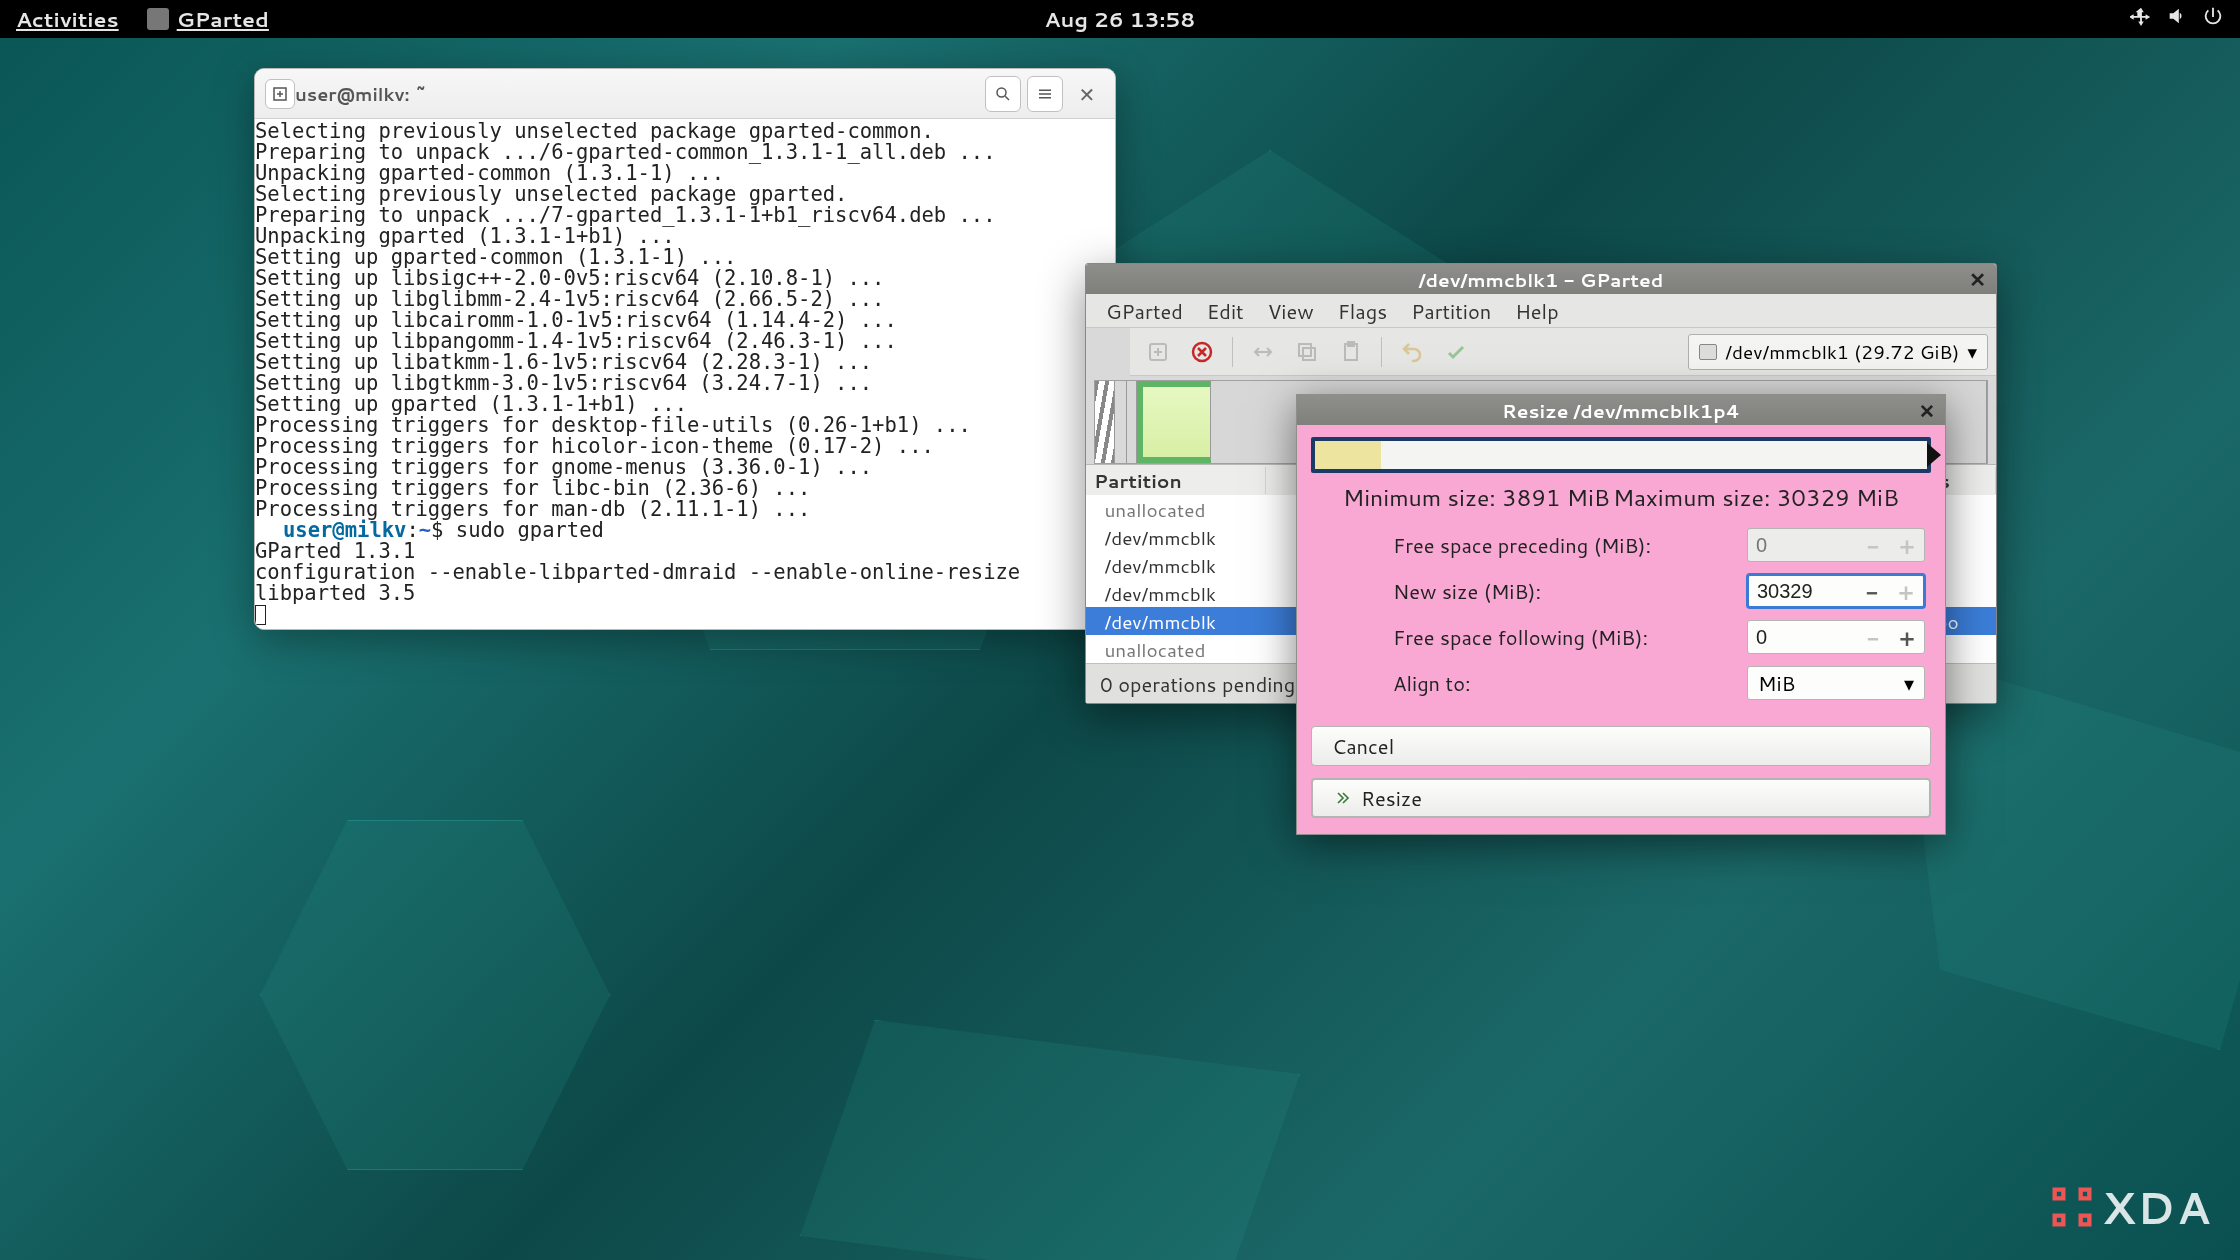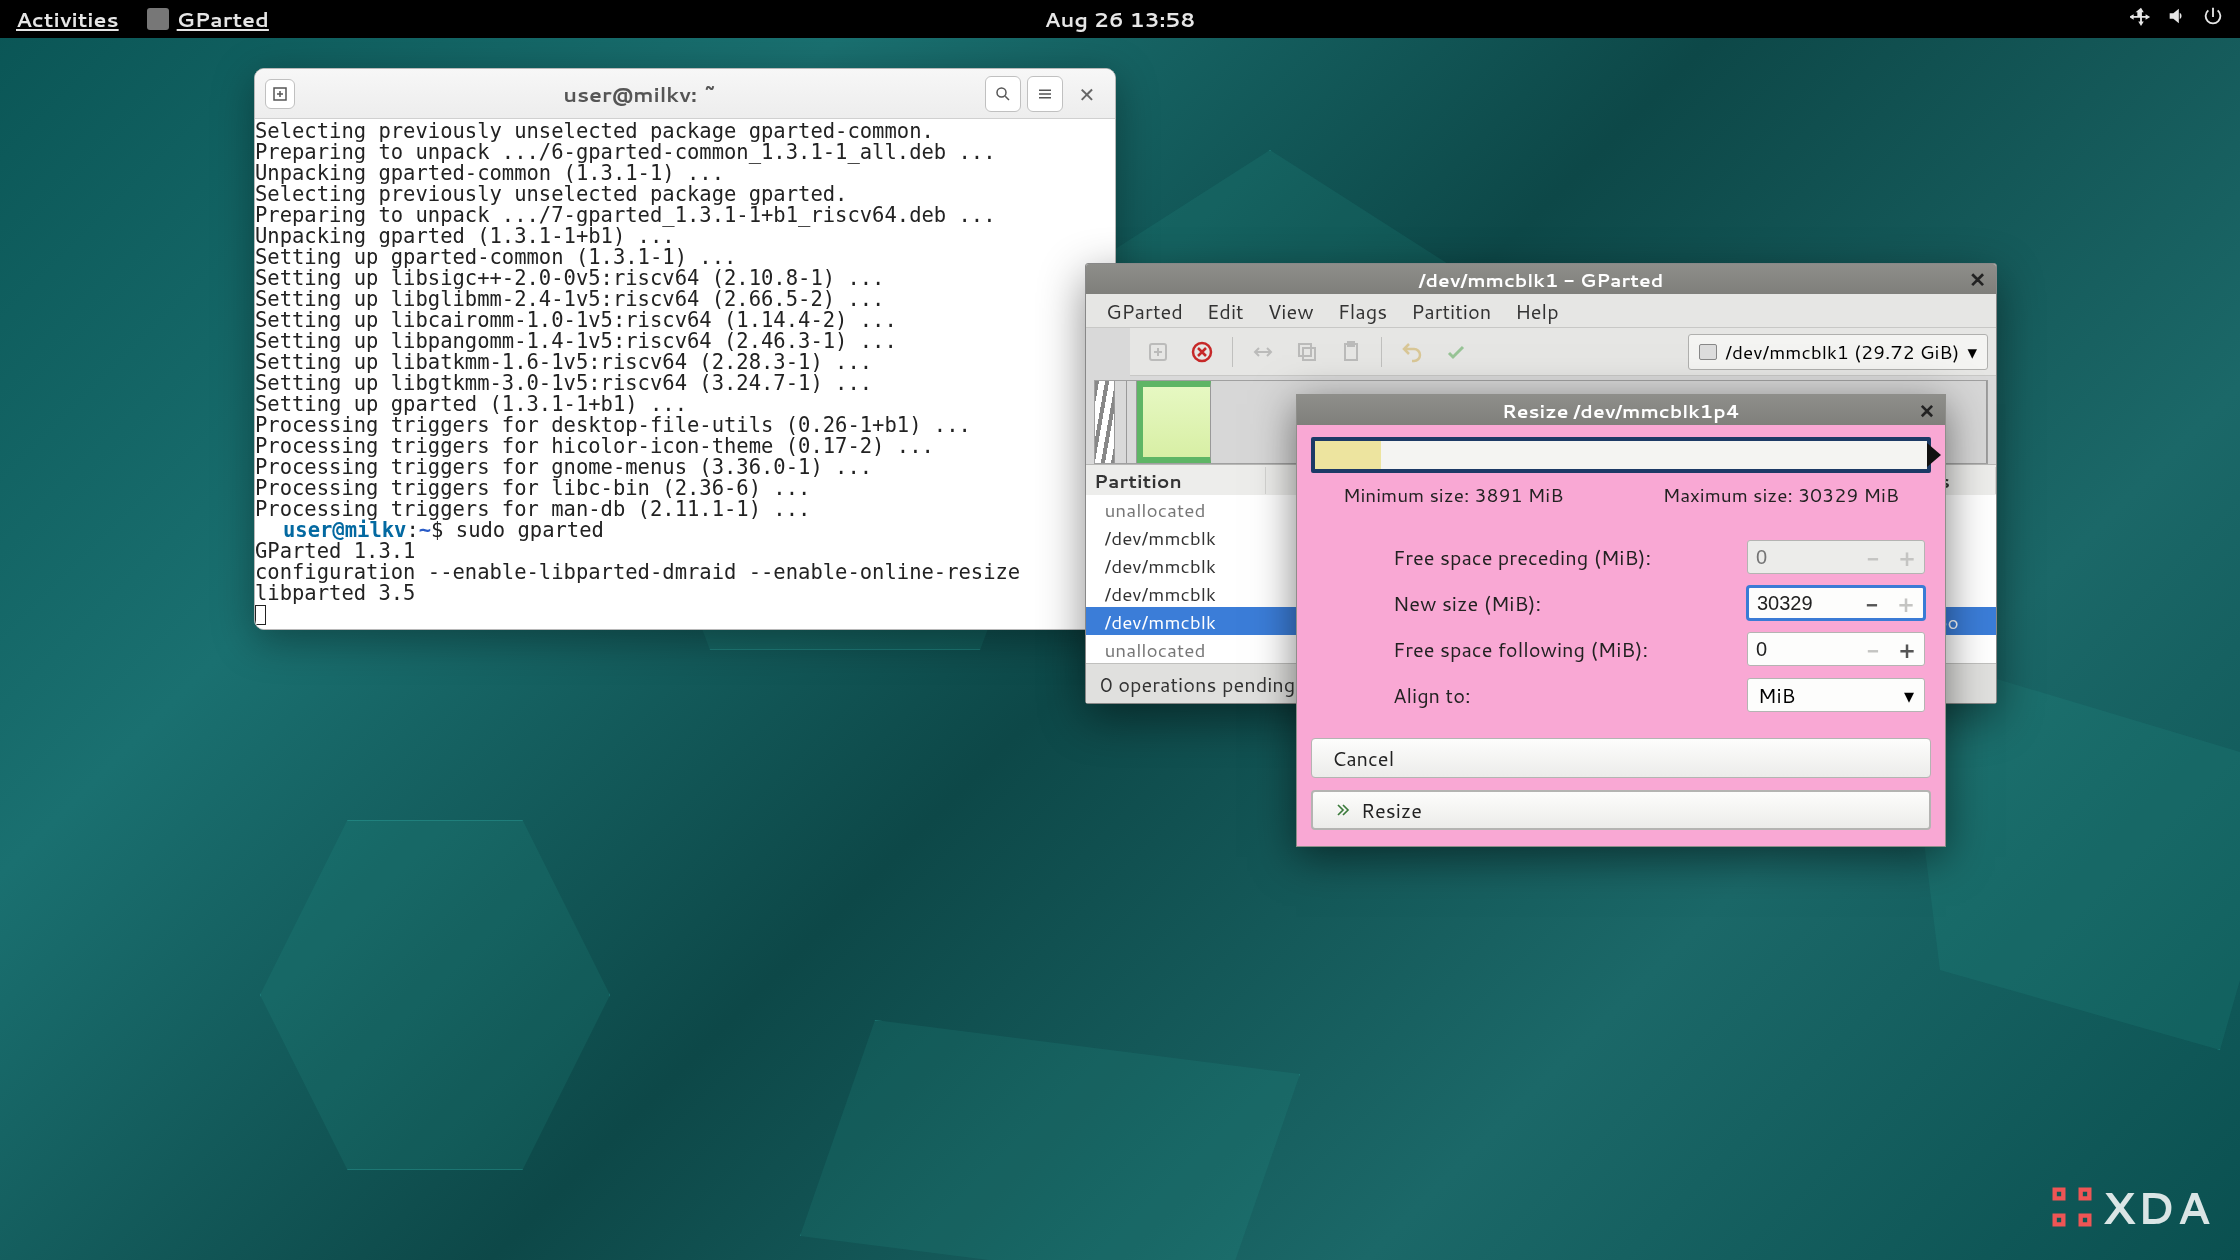--- a/index.html
+++ b/index.html
@@ -23,21 +23,21 @@
 .topbar .app { display: flex; align-items: center; gap: 8px; }
 .topbar .app-icon { width: 22px; height: 22px; background: #777; border-radius: 3px; }
 .topbar .center { position: absolute; left: 50%; transform: translateX(-50%); }
 .topbar .right { margin-left: auto; display: flex; align-items: center; gap: 14px; }
 .topbar .right svg { width: 22px; height: 22px; fill: #e6e6e6; }
 
 
 .terminal-win { position: absolute; top: 68px; left: 254px; width: 862px; background: #fff; border: 1px solid #b8b8b8; border-radius: 10px; box-shadow: 0 10px 40px rgba(0,0,0,.35); overflow: hidden; }
 .term-header { height: 50px; background: linear-gradient(#f7f7f7,#ededed); border-bottom: 1px solid #d0d0d0; display: flex; align-items: center; padding: 0 10px; }
 .term-header .new-tab { width: 30px; height: 30px; border: 1px solid #c0c0c0; border-radius: 6px; display: flex; align-items: center; justify-content: center; background: #fff; cursor: pointer; }
-.term-header .title { flex: 1; text-align: center; color: #555; font-weight: 600; font-size: 21px; }
+.term-header .title { flex: 1; color: #555; font-weight: 600; font-size: 18px; }
 .term-header .right-btns { display: flex; gap: 6px; }
 .term-header .hbtn { width: 36px; height: 36px; border: 1px solid #c0c0c0; border-radius: 6px; background: #fff; display: flex; align-items: center; justify-content: center; cursor: pointer; }
 .term-header .close { width: 36px; height: 36px; display: flex; align-items: center; justify-content: center; cursor: pointer; color: #666; }
 .term-body { background: #fff; font-family: "DejaVu Sans Mono","Consolas",monospace; font-size: 20.5px; line-height: 21px; padding: 2px 0 4px 0; color: #222; white-space: pre; overflow: hidden; }
 .term-body .prompt-user { color: #0369a1; font-weight: bold; padding-left: 28px; }
 .term-body .prompt-path { color: #2a5cc7; font-weight: bold; }
 .term-cursor { display: inline-block; width: 11px; height: 20px; border: 1px solid #222; vertical-align: bottom; }
 
 
 .gparted-win { position: absolute; top: 263px; left: 1085px; width: 912px; background: #d9d9d9; border: 1px solid #888; border-radius: 3px; box-shadow: 0 14px 46px rgba(0,0,0,.45); }
@@ -73,21 +73,21 @@
 
 .gp-status { height: 40px; background: #e0e0de; border-top: 1px solid #c0c0be; display: flex; align-items: center; padding: 0 14px; color: #333; font-size: 20px; }
 
 
 .resize-dlg { position: absolute; top: 130px; left: 210px; width: 650px; background: #f9a8d4; border: 1px solid #8e8e8a; box-shadow: 0 10px 40px rgba(0,0,0,.5); z-index: 5; }
 .rs-title { height: 30px; background: linear-gradient(#8e8e8a,#7f7f7b); display: flex; align-items: center; justify-content: center; color: #fff; font-weight: 600; position: relative; font-size: 19px; }
 .rs-title .rs-close { position: absolute; right: 10px; cursor: pointer; color: #222; font-weight: bold; font-size: 19px; }
 .rs-bar { margin: 12px 14px 8px 14px; height: 36px; border: 4px solid #1c3a66; background: #f4f4f2; position: relative; border-radius: 2px; }
 .rs-bar .fill { position: absolute; left: 0; top: 0; bottom: 0; width: 66px; background: #ede49f; }
 .rs-bar .handle { position: absolute; right: -14px; top: 50%; transform: translateY(-50%); width: 0; height: 0; border-top: 12px solid transparent; border-bottom: 12px solid transparent; border-left: 14px solid #111; cursor: ew-resize; }
-.rs-minmax { display: flex; justify-content: space-between; padding: 0 46px; color: #222; font-size: 19px; margin-bottom: 26px; align-items: center; }
+.rs-minmax { display: flex; justify-content: space-between; padding: 0 46px; color: #222; font-size: 23px; margin-bottom: 9px; align-items: center; }
 .rs-form { padding: 0 20px 10px 20px; }
 .rs-row { display: flex; align-items: center; height: 46px; }
 .rs-row label { flex: 1; color: #222; font-size: 20px; padding-left: 76px; }
 .rs-spin { display: flex; align-items: center; width: 178px; height: 34px; border: 1px solid #b4b4b2; background: #fdfdfc; border-radius: 3px; }
 .rs-spin.focused { border: 2px solid #3a7bd5; box-shadow: 0 0 0 1px #3a7bd5; }
 .rs-spin.disabled { background: #ececea; color: #888; }
 .rs-spin input { flex: 1; border: none; background: transparent; padding: 0 8px; font-size: 20px; color: #222; outline: none; width: 90px; }
 .rs-spin .pm { width: 34px; text-align: center; color: #555; font-size: 22px; cursor: pointer; font-weight: bold; }
 .rs-spin .pm.disabled { color: #c4c4c2; cursor: default; }
 .rs-combo { width: 178px; height: 34px; border: 1px solid #b4b4b2; background: #fdfdfc; display: flex; align-items: center; justify-content: space-between; padding: 0 10px; border-radius: 3px; cursor: pointer; }

